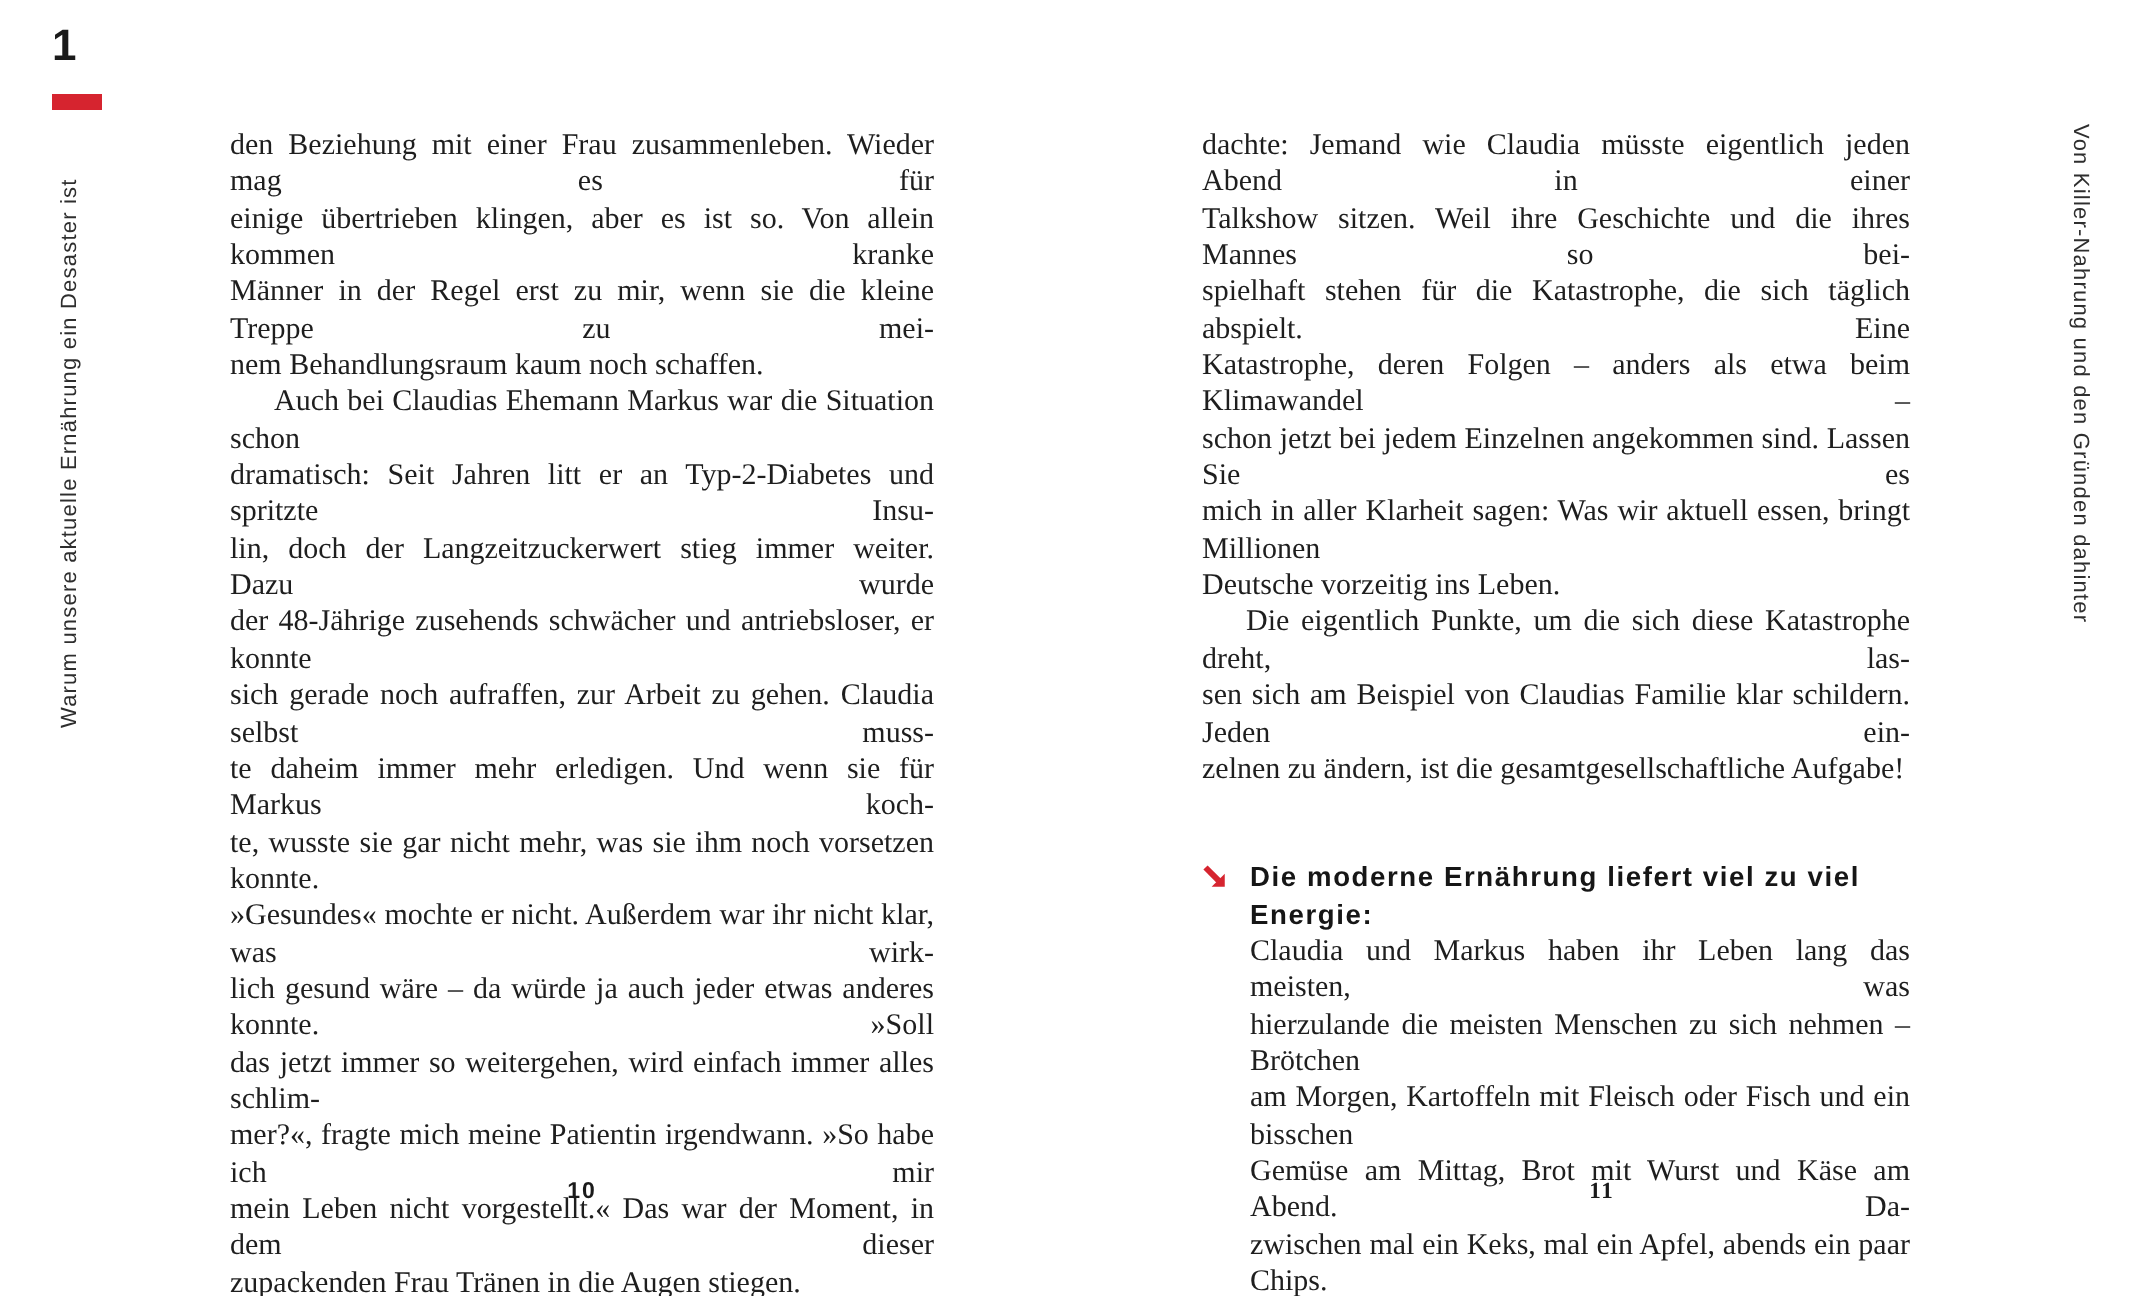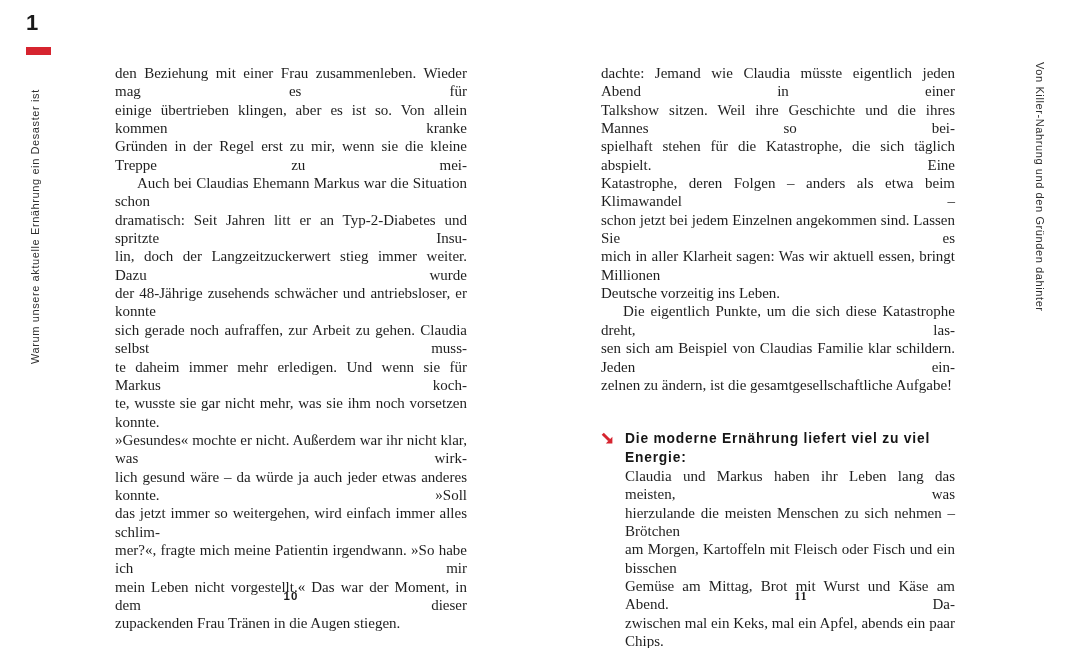--- a/index.html
+++ b/index.html
@@ -68,21 +68,22 @@
   <div class="chapter-number">1</div>
   <div class="chapter-bar"></div>
 
   <div class="vside vside-left">Warum unsere aktuelle Ernährung ein Desaster ist</div>
   <div class="vside vside-right">Von Killer-Nahrung und den Gründen dahinter</div>
 
   <div class="col col-left">
     <div>
       <div class="ln">den Beziehung mit einer Frau zusammenleben. Wieder mag es für</div>
       <div class="ln">einige übertrieben klingen, aber es ist so. Von allein kommen kranke</div>
-      <div class="ln">Gründen in der Regel erst zu mir, wenn sie die kleine Treppe zu mei-</div>
+      <div class="ln">Männer in der Regel erst zu mir, wenn sie die kleine Treppe zu mei-</div>
+      <div class="ln end">nem Behandlungsraum kaum noch schaffen.</div>
     </div>
     <div>
       <div class="ln ind">Auch bei Claudias Ehemann Markus war die Situation schon</div>
       <div class="ln">dramatisch: Seit Jahren litt er an Typ-2-Diabetes und spritzte Insu-</div>
       <div class="ln">lin, doch der Langzeitzuckerwert stieg immer weiter. Dazu wurde</div>
       <div class="ln">der 48-Jährige zusehends schwächer und antriebsloser, er konnte</div>
       <div class="ln">sich gerade noch aufraffen, zur Arbeit zu gehen. Claudia selbst muss-</div>
       <div class="ln">te daheim immer mehr erledigen. Und wenn sie für Markus koch-</div>
       <div class="ln">te, wusste sie gar nicht mehr, was sie ihm noch vorsetzen konnte.</div>
       <div class="ln">»Gesundes« mochte er nicht. Außerdem war ihr nicht klar, was wirk-</div>

